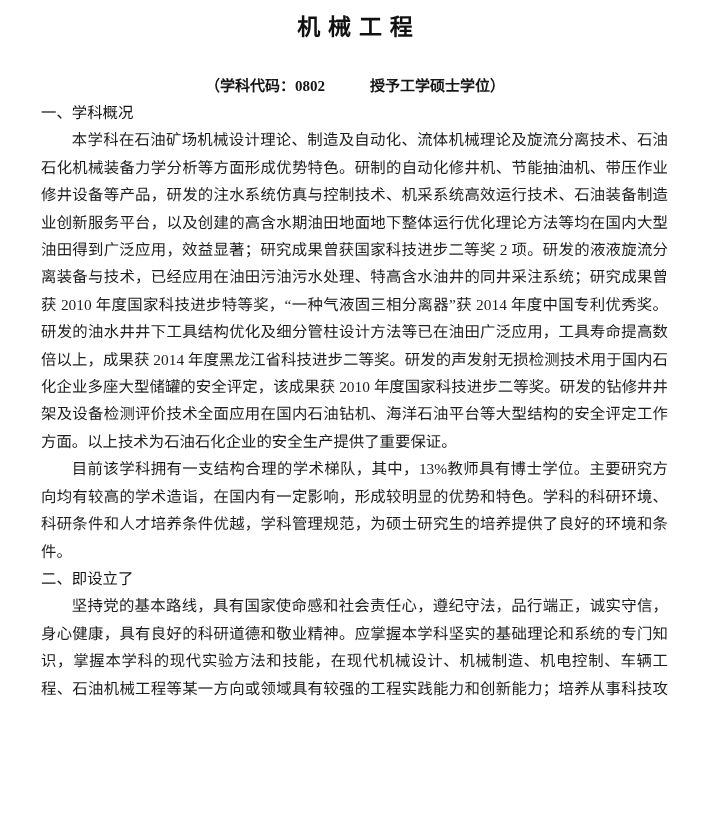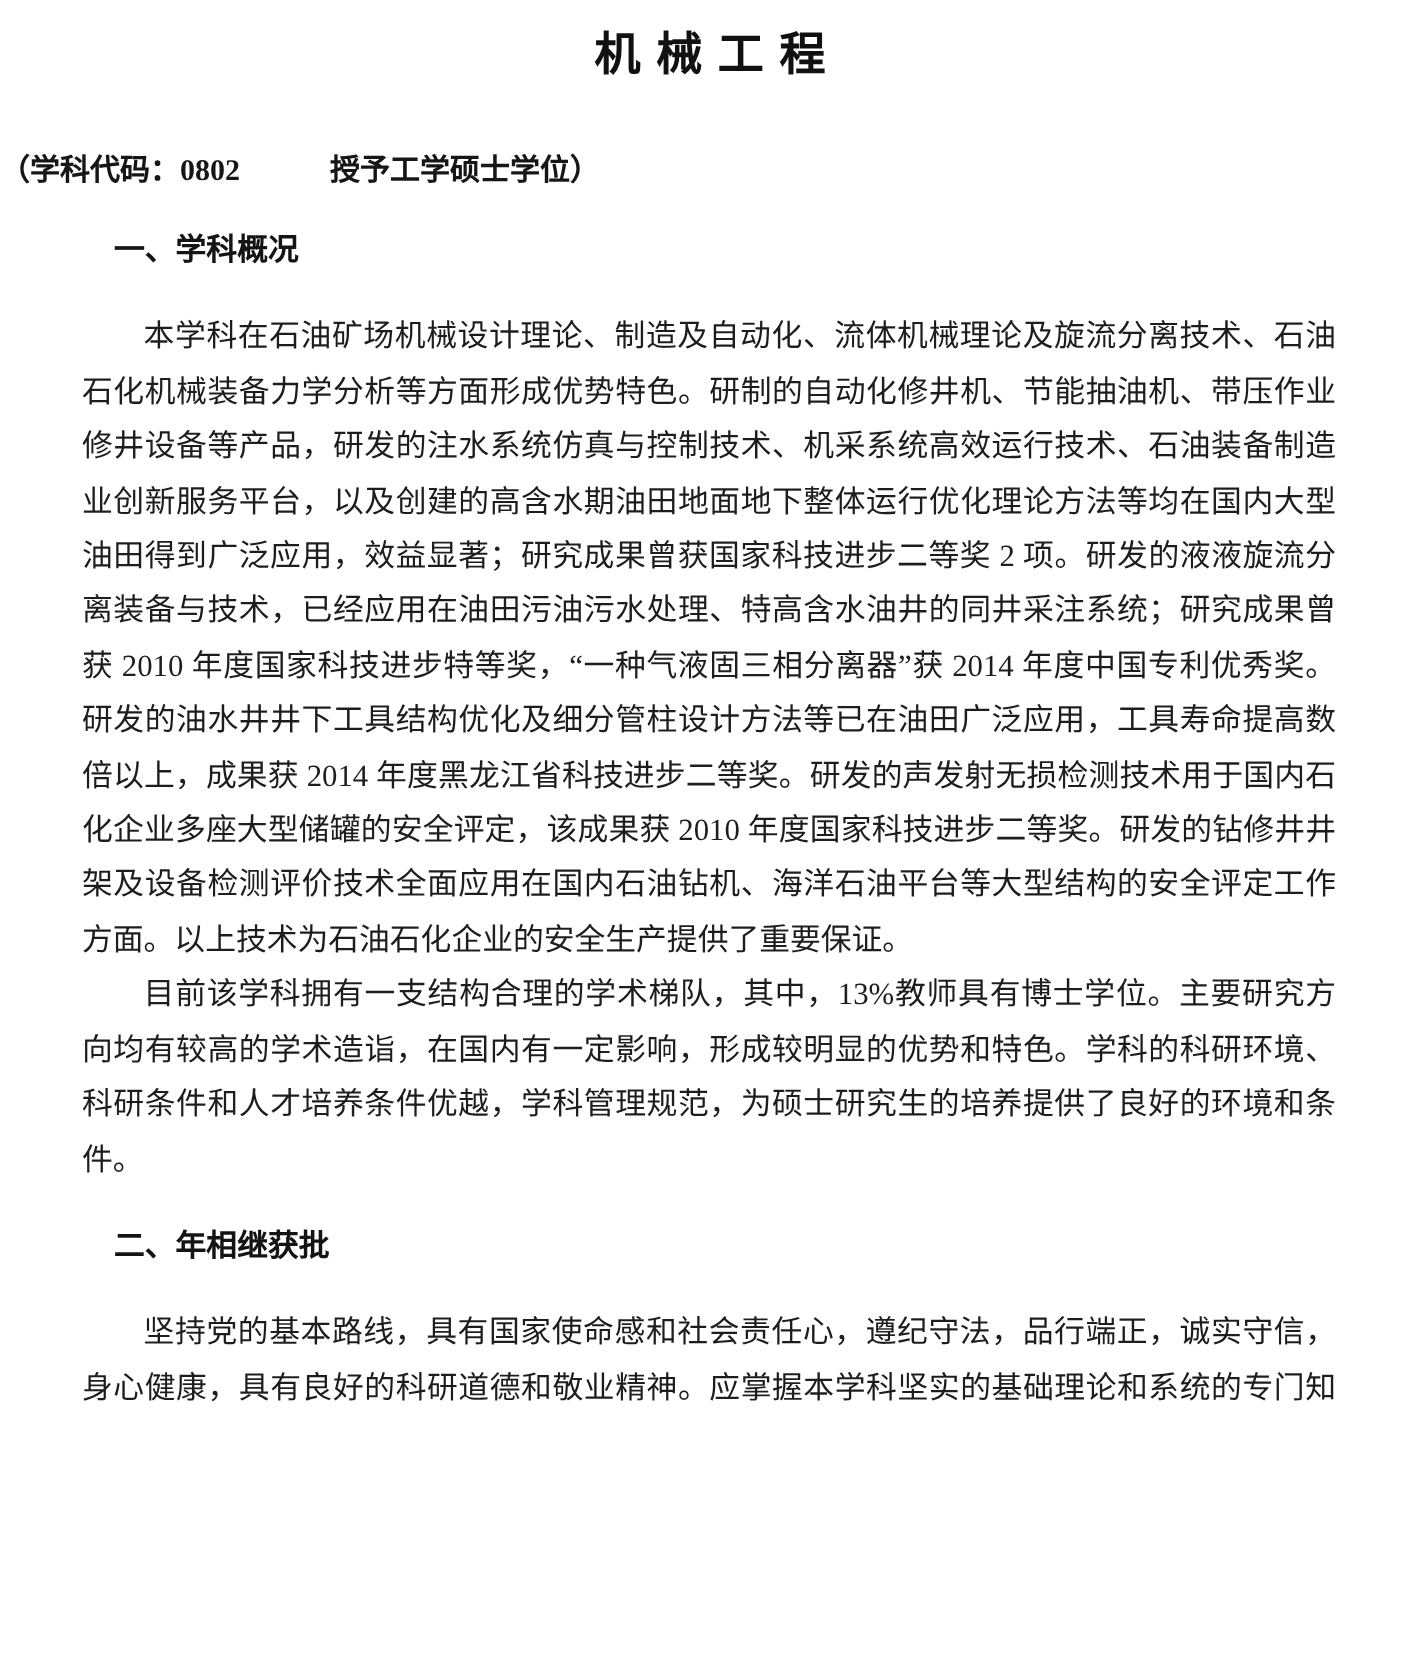--- a/index.html
+++ b/index.html
@@ -21,39 +21,39 @@
     text-align: center;
     font-size: 23px;
     line-height: 30px;
     font-weight: 700;
     letter-spacing: 0.34em;
     text-indent: 0.34em; 
     color: #111111;
   }
   .doc-subtitle {
     margin: 33px 0 0 0;
-    text-align: left;
+    text-align: center;
     font-size: 15px;
     line-height: 20px;
     font-weight: 700;
     color: #161616;
   }
   .doc-body {
     margin: 3px 42px 0 41px;
     font-size: 15.4px;
     line-height: 27.4px;
     text-align: justify;
     text-justify: inter-ideograph;
     color: #1d1d1d;
   }
   .doc-body .section-heading {
-    margin: 16px;
+    margin: 0;
     font-size: 15.4px;
     line-height: 27.4px;
-    font-weight: 700;
+    font-weight: 400;
     color: #141414;
   }
   .doc-body p.para {
     margin: 0;
     text-indent: 2em;
   }
 </style>
 </head>
 <body>
 
@@ -65,18 +65,18 @@
 
   <div class="doc-body">
 
     <h2 class="section-heading">一、学科概况</h2>
 
 
     <p class="para">本学科在石油矿场机械设计理论、制造及自动化、流体机械理论及旋流分离技术、石油石化机械装备力学分析等方面形成优势特色。研制的自动化修井机、节能抽油机、带压作业修井设备等产品，研发的注水系统仿真与控制技术、机采系统高效运行技术、石油装备制造业创新服务平台，以及创建的高含水期油田地面地下整体运行优化理论方法等均在国内大型油田得到广泛应用，效益显著；研究成果曾获国家科技进步二等奖 2 项。研发的液液旋流分离装备与技术，已经应用在油田污油污水处理、特高含水油井的同井采注系统；研究成果曾获 2010 年度国家科技进步特等奖，“一种气液固三相分离器”获 2014 年度中国专利优秀奖。研发的油水井井下工具结构优化及细分管柱设计方法等已在油田广泛应用，工具寿命提高数倍以上，成果获 2014 年度黑龙江省科技进步二等奖。研发的声发射无损检测技术用于国内石化企业多座大型储罐的安全评定，该成果获 2010 年度国家科技进步二等奖。研发的钻修井井架及设备检测评价技术全面应用在国内石油钻机、海洋石油平台等大型结构的安全评定工作方面。以上技术为石油石化企业的安全生产提供了重要保证。</p>
 
     <p class="para">目前该学科拥有一支结构合理的学术梯队，其中，13%教师具有博士学位。主要研究方向均有较高的学术造诣，在国内有一定影响，形成较明显的优势和特色。学科的科研环境、科研条件和人才培养条件优越，学科管理规范，为硕士研究生的培养提供了良好的环境和条件。</p>
 
-    <h2 class="section-heading">二、年相继获批</h2>
+    <h2 class="section-heading">二、即设立了</h2>
 
     <p class="para">坚持党的基本路线，具有国家使命感和社会责任心，遵纪守法，品行端正，诚实守信，身心健康，具有良好的科研道德和敬业精神。应掌握本学科坚实的基础理论和系统的专门知识，掌握本学科的现代实验方法和技能，在现代机械设计、机械制造、机电控制、车辆工程、石油机械工程等某一方向或领域具有较强的工程实践能力和创新能力；培养从事科技攻关、技术开发、工程设计与施工、工程规划与管理的复合型高层次工程技术和工程管</p>
 
   </div>
 </div>
 
 </body></html>

